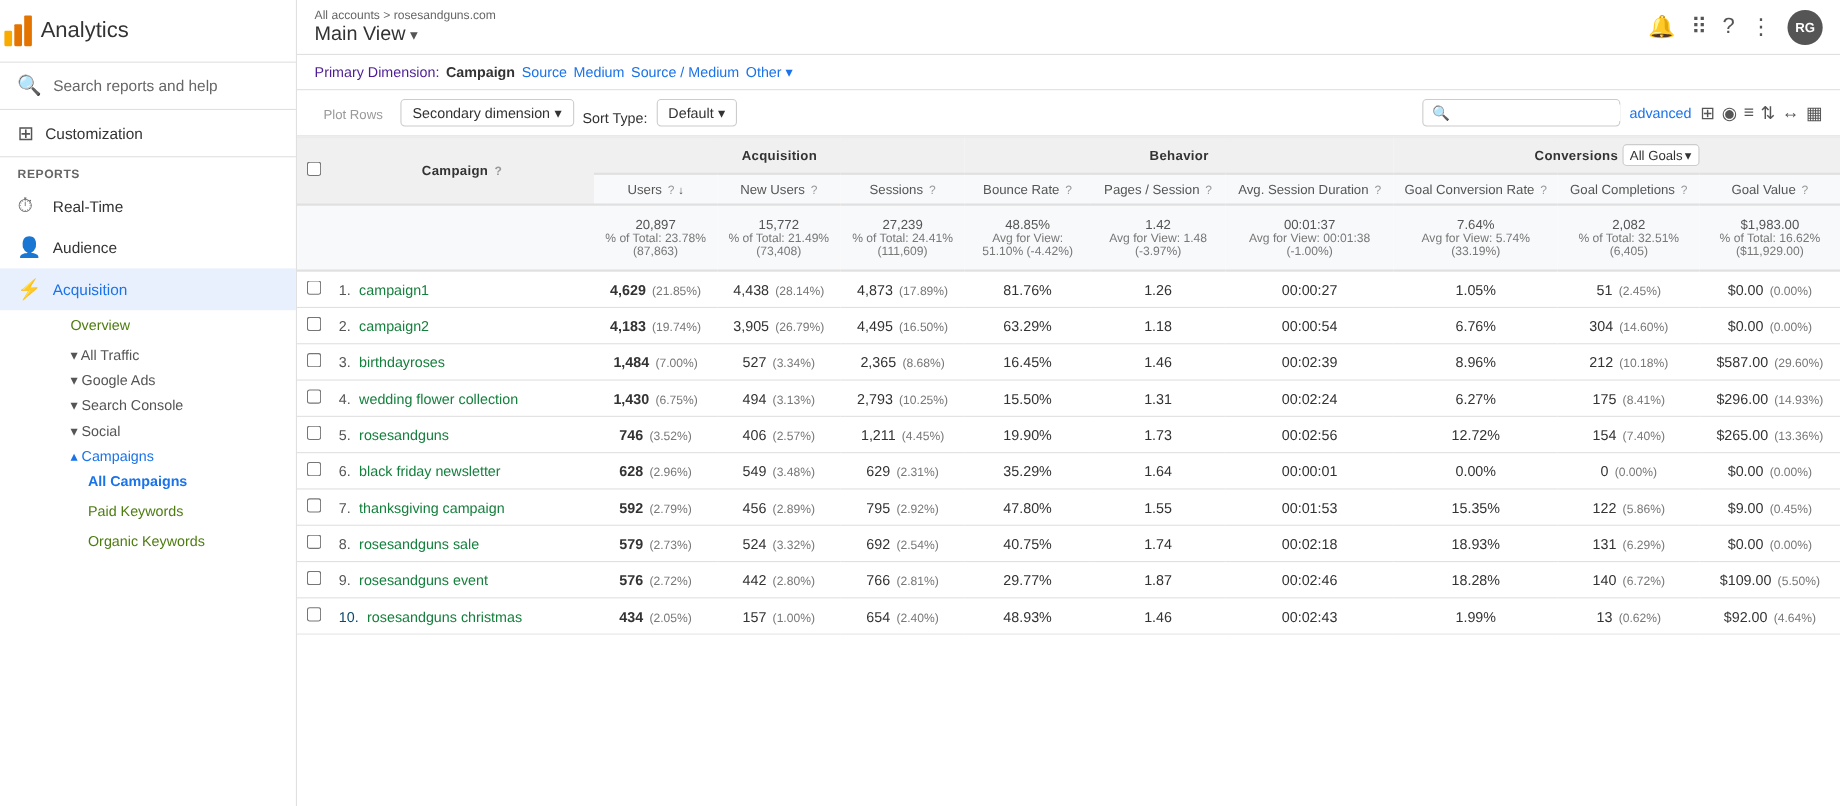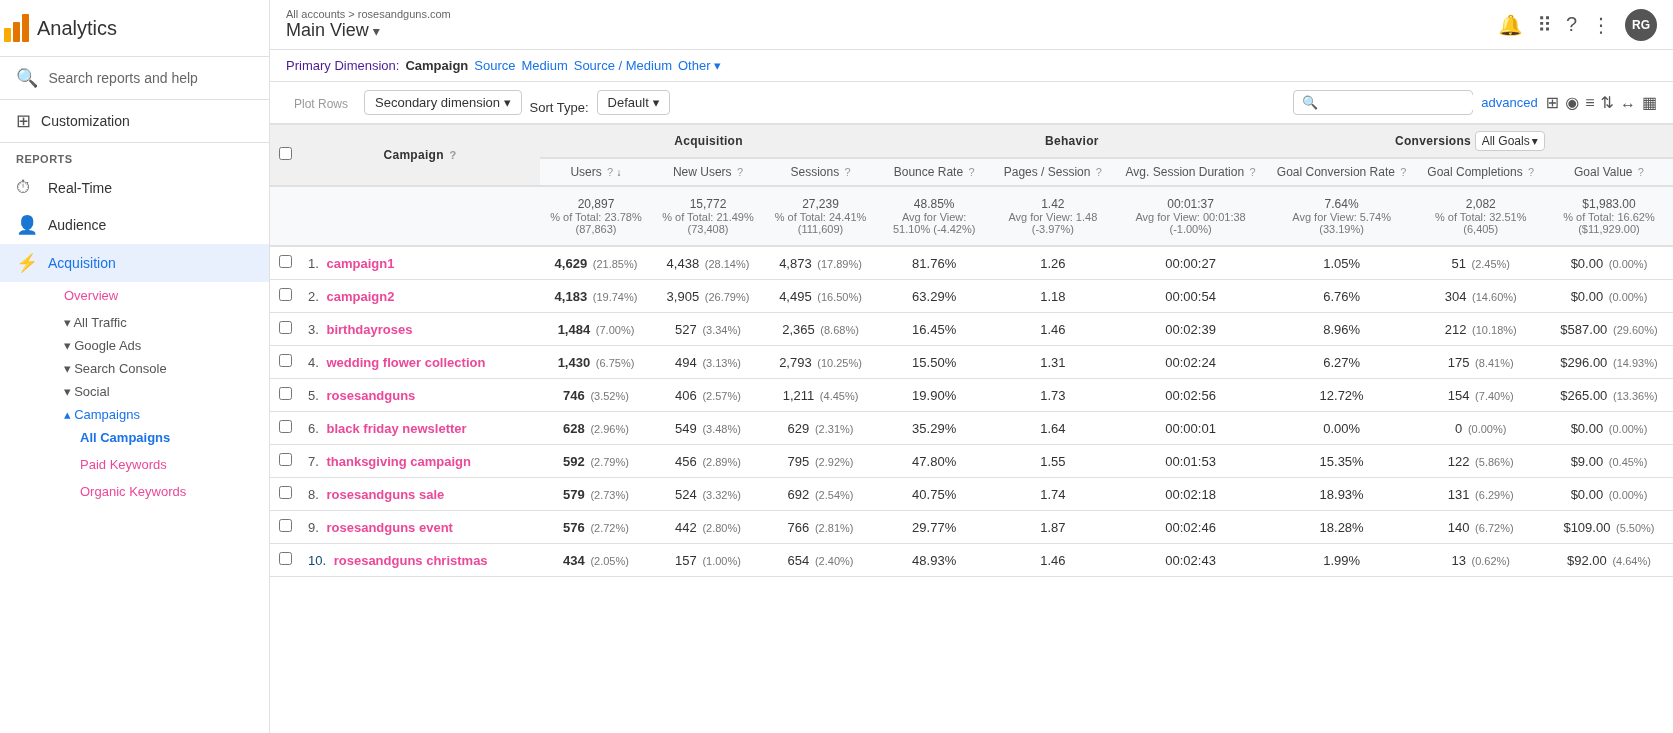--- a/index.html
+++ b/index.html
@@ -81,21 +81,21 @@
       color: #333;
       cursor: pointer;
     }
     .nav-item.active { background: #e8f0fe; color: #1a73e8; }
     .nav-item .nav-icon { font-size: 18px; color: #666; width: 22px; }
     .nav-item.active .nav-icon { color: #1a73e8; }
     .sub-nav { padding-left: 48px; }
     .sub-nav-item {
       padding: 6px 16px;
       font-size: 13px;
-      color: #ec4899;
+      color: #4d7c0f;
       cursor: pointer;
     }
     .sub-nav-item.active { color: #1a73e8; font-weight: 700; }
     .sub-nav-group-label {
       padding: 6px 16px 2px;
       font-size: 13px;
       color: #555;
       cursor: pointer;
       display: flex;
       align-items: center;
@@ -262,21 +262,21 @@
     tbody tr {
       border-bottom: 1px solid #e0e0e0;
     }
     tbody td {
       padding: 8px 8px;
       text-align: center;
       color: #333;
       white-space: nowrap;
     }
     tbody td.col-campaign { text-align: left; }
-    td.link-cell a { color: #ec4899; text-decoration: none; font-weight: bold; }
+    td.link-cell a { color: #15803d; text-decoration: none; }
     .pct { color: #777; font-size: 11px; margin-left: 2px; }
     .totals-row td {
       background: #f8f9fa;
       font-size: 12px;
       color: #555;
       text-align: center;
       padding: 10px 8px;
       border-top: 2px solid #e0e0e0;
       border-bottom: 2px solid #e0e0e0;
     }

